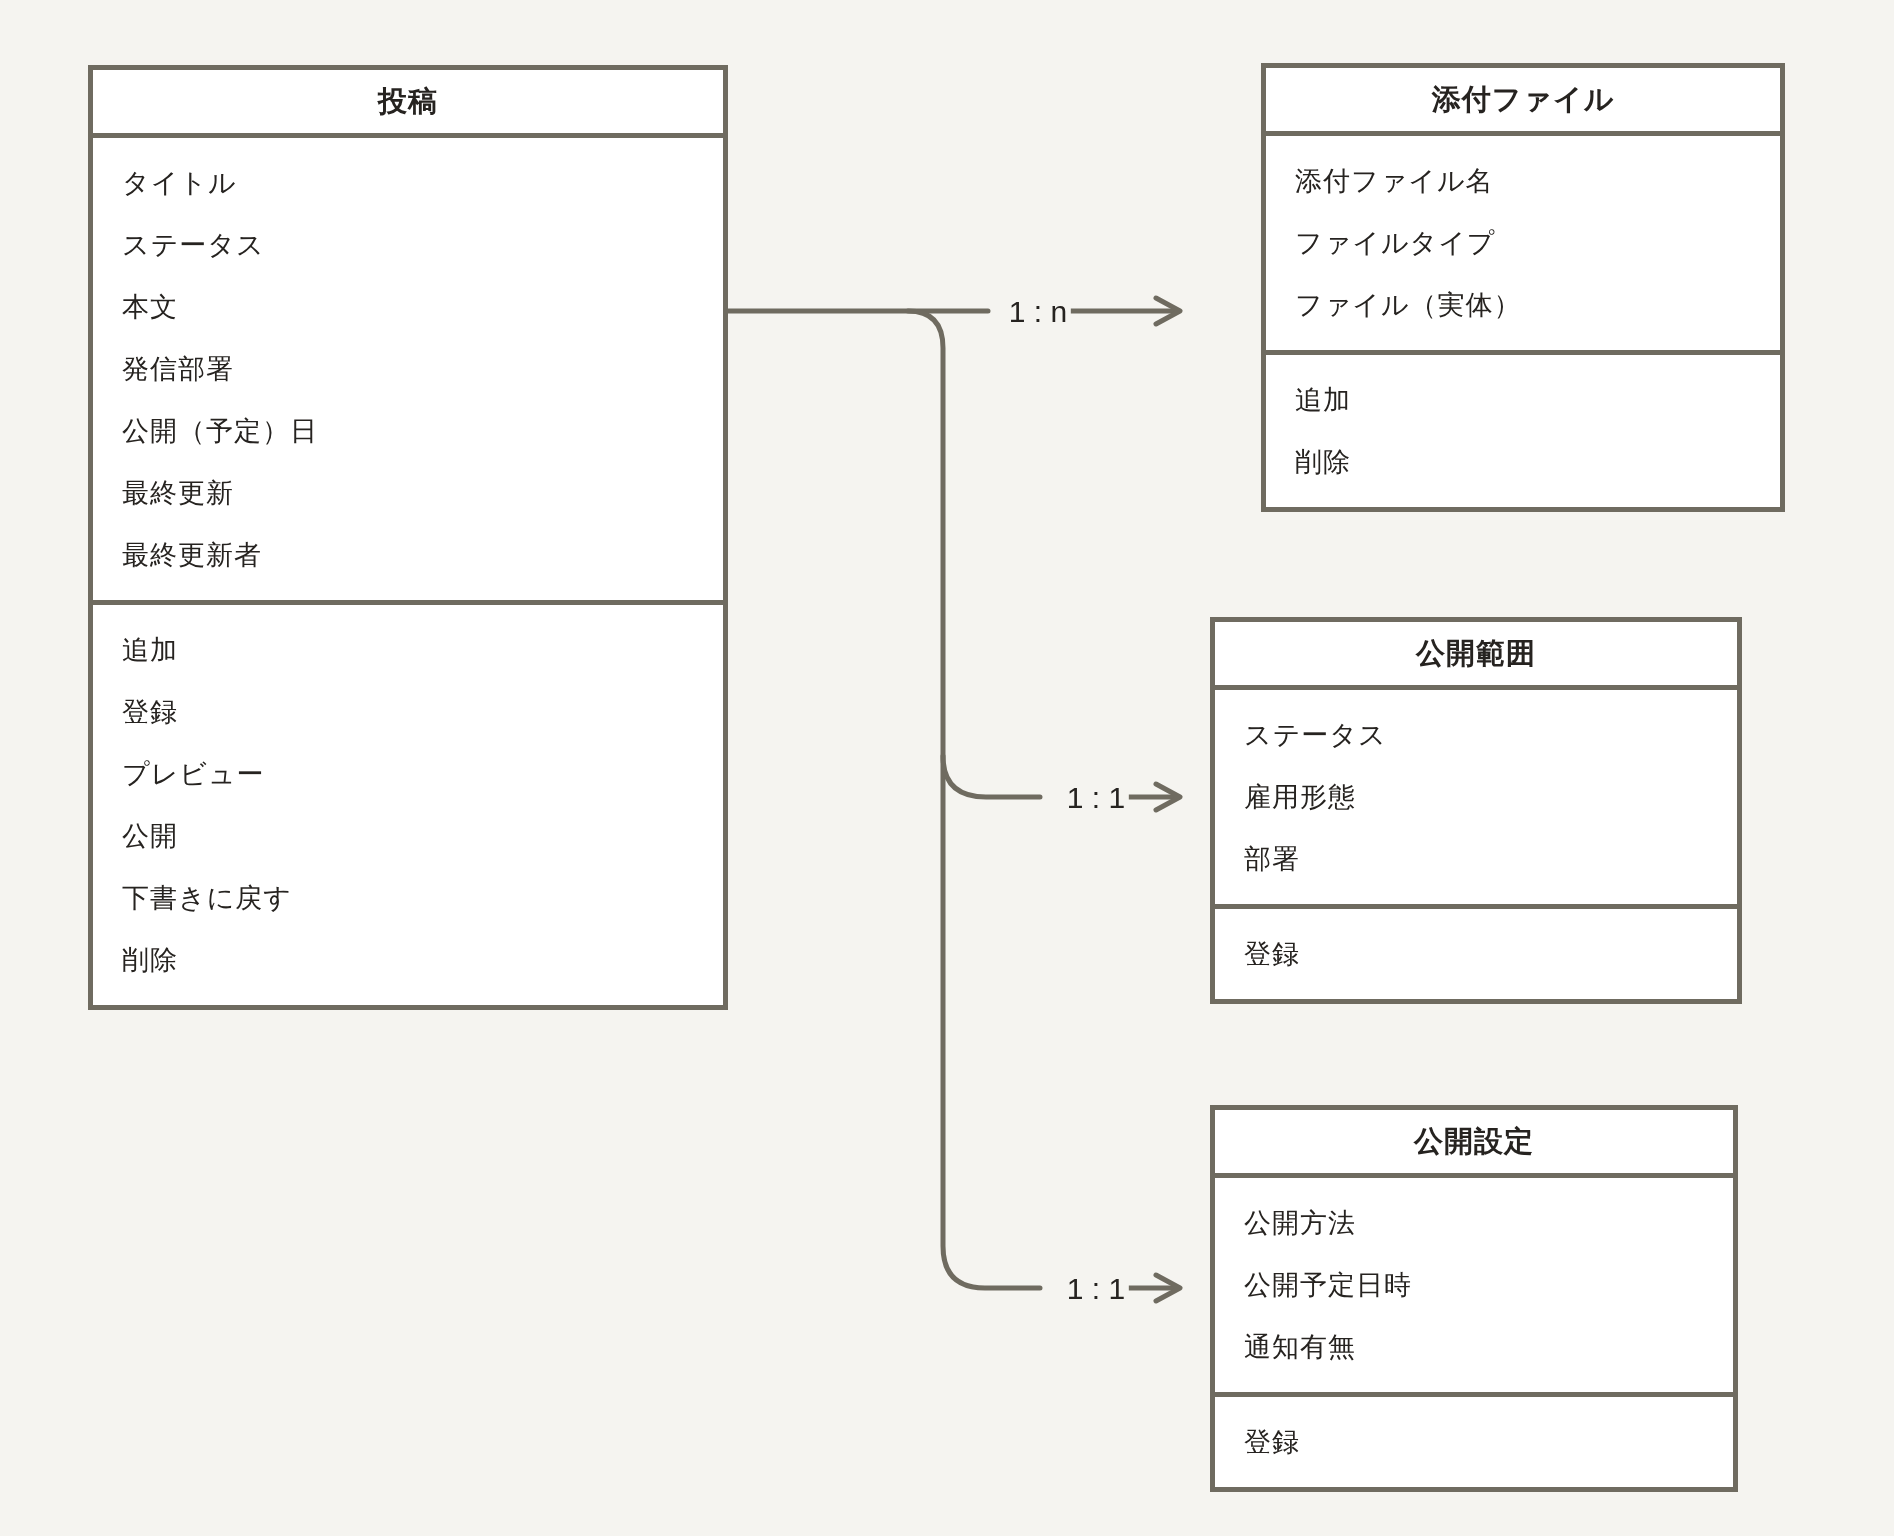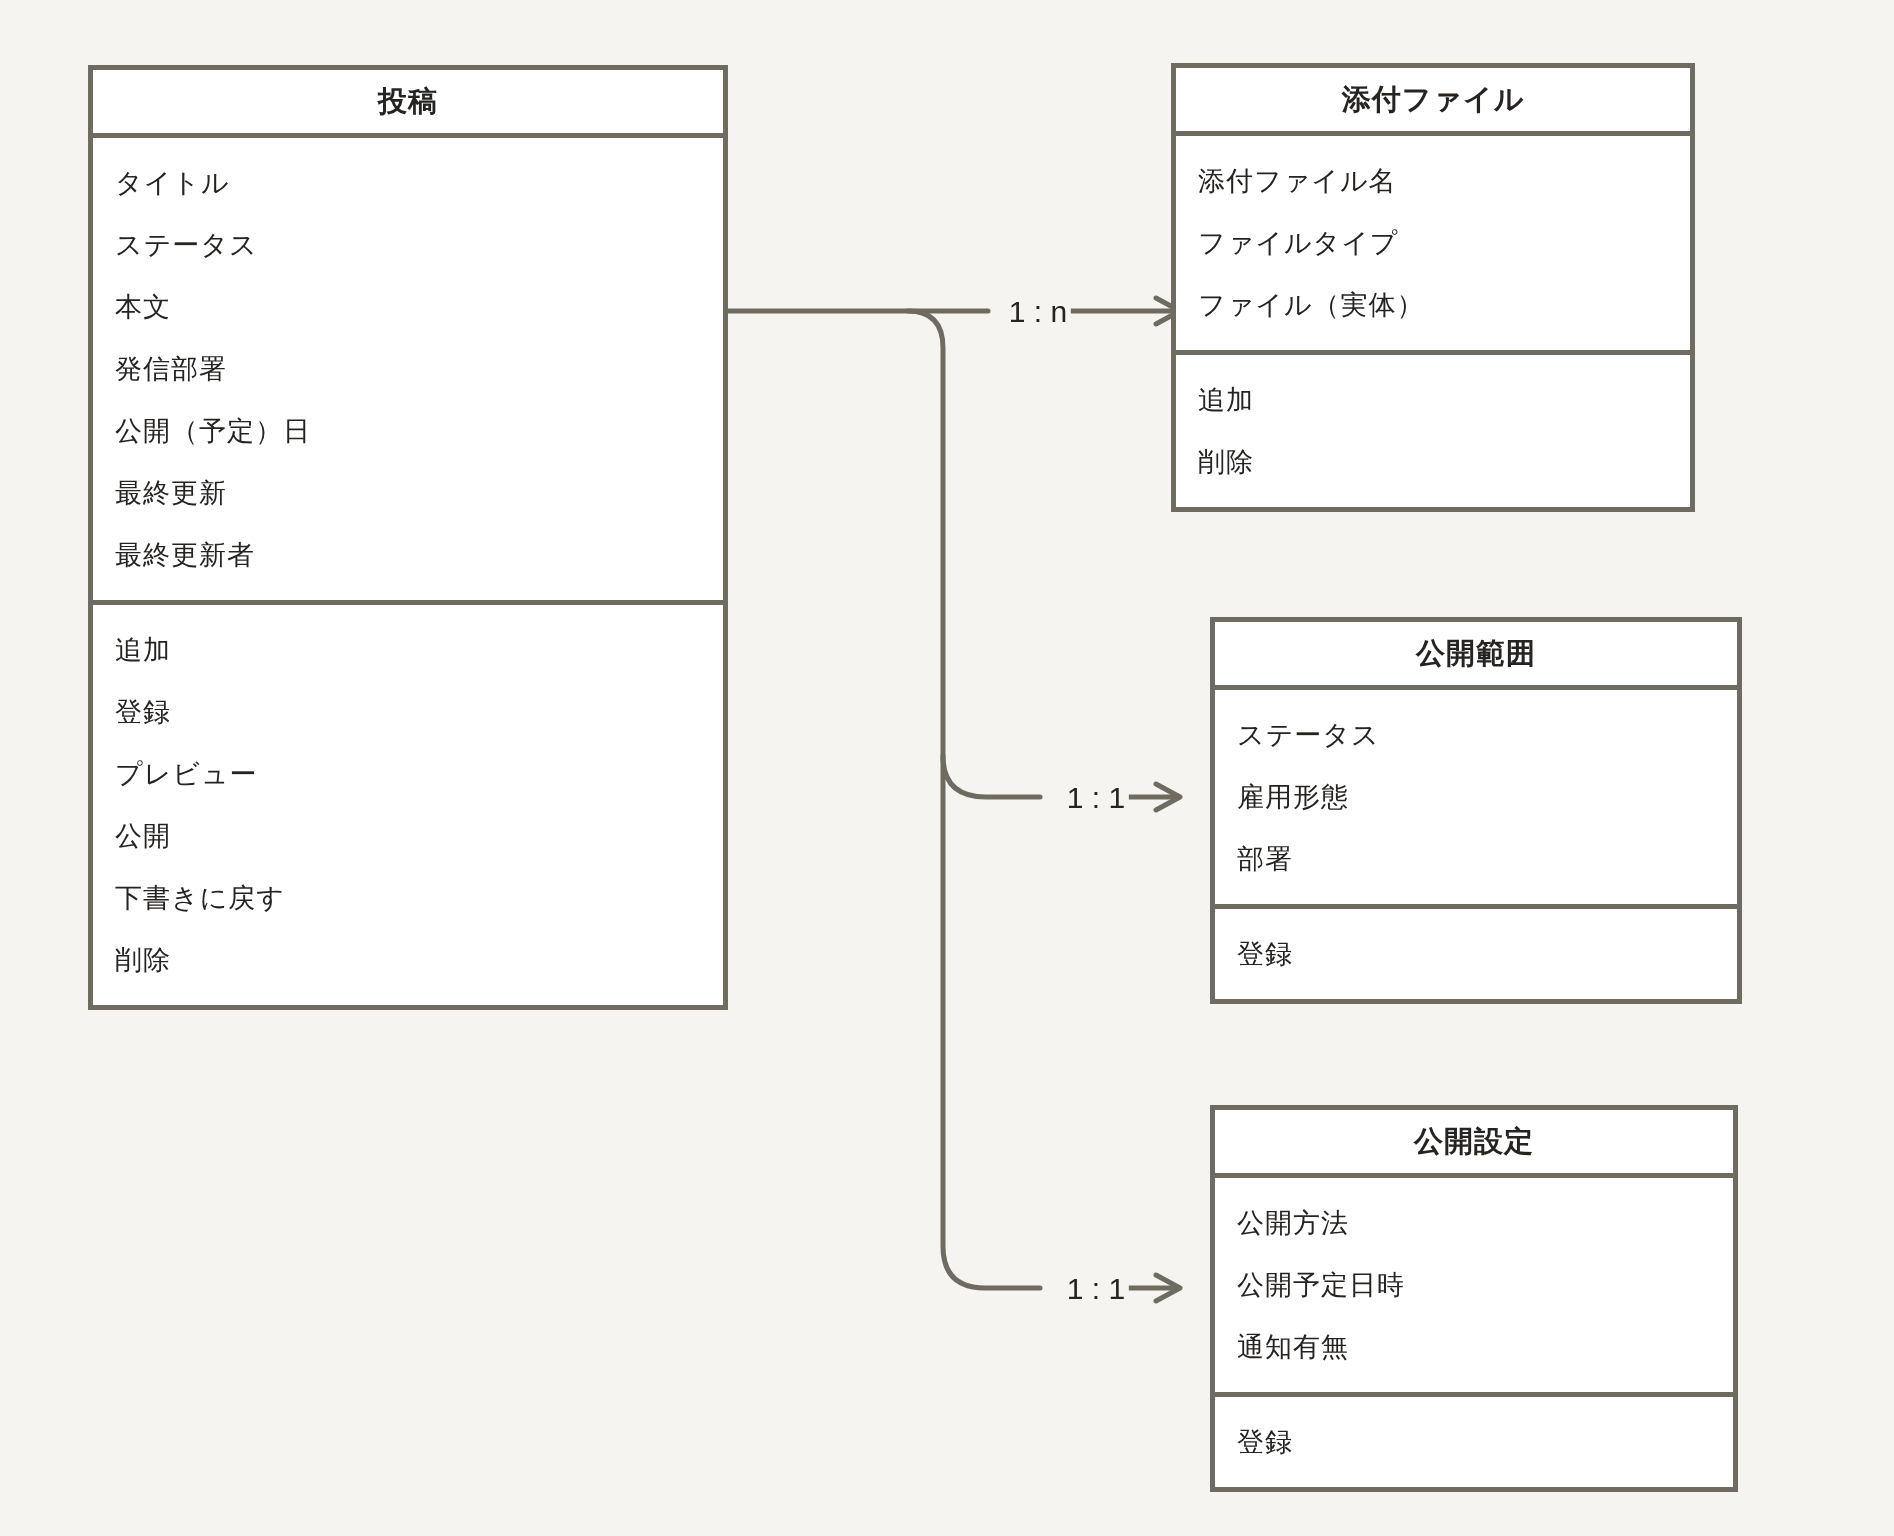--- a/index.html
+++ b/index.html
@@ -45,32 +45,32 @@
   .e-header {
     height: 68px;
     display: flex;
     align-items: center;
     justify-content: center;
     font-size: 29px;
     font-weight: bold;
     border-bottom: 5px solid var(--line);
     letter-spacing: 1px;
   }
-  .e-section { padding: 14px 0; text-align: center; }
+  .e-section { padding: 14px 7px; text-align: center; }
   .e-actions { border-top: 5px solid var(--line); }
   .row {
     height: 62px;
     display: flex;
     align-items: center;
     padding-left: 22px;
     font-size: 27px;
     letter-spacing: 1px;
   }
   .entity.post       { left: 63px;   top: 65px;   width: 640px; }
-  .entity.attachment { left: 1146px; top: 63px;   width: 524px; }
+  .entity.attachment { left: 1236px; top: 63px;   width: 524px; }
   .entity.scope      { left: 1185px; top: 617px;  width: 532px; }
   .entity.settings   { left: 1185px; top: 1105px; width: 528px; }
   .card-label {
     position: absolute;
     transform: translate(-50%, -50%);
     font-size: 30px;
     color: var(--text);
     background: var(--bg);
     padding: 0 4px;
     z-index: 2;

